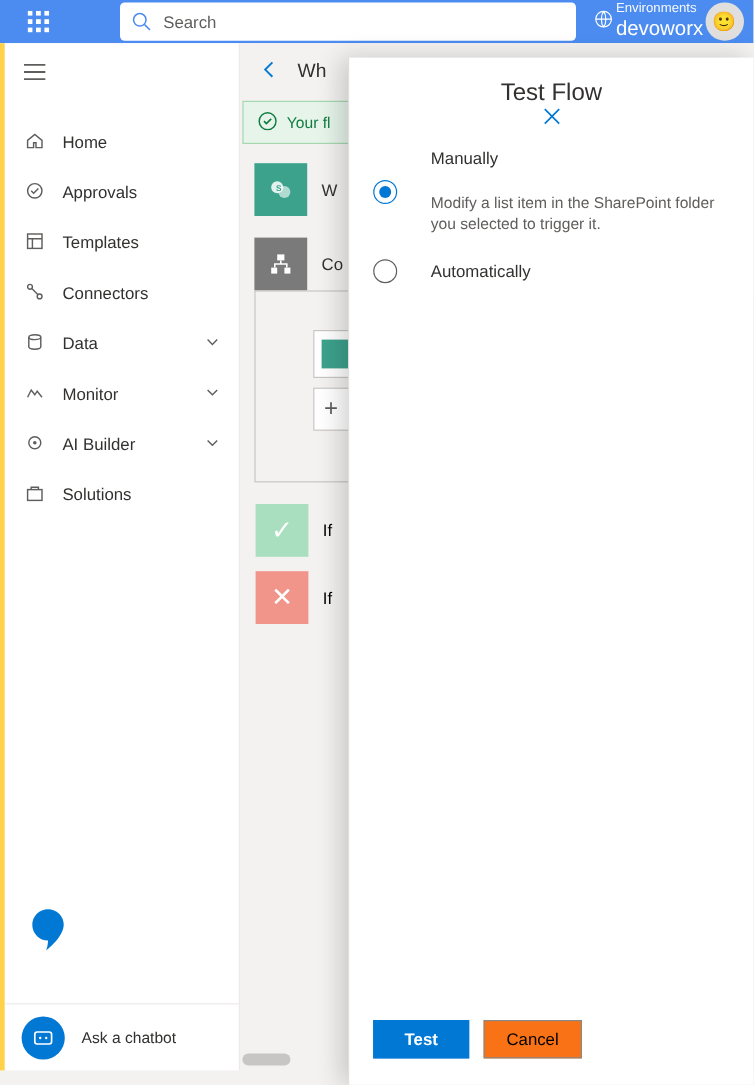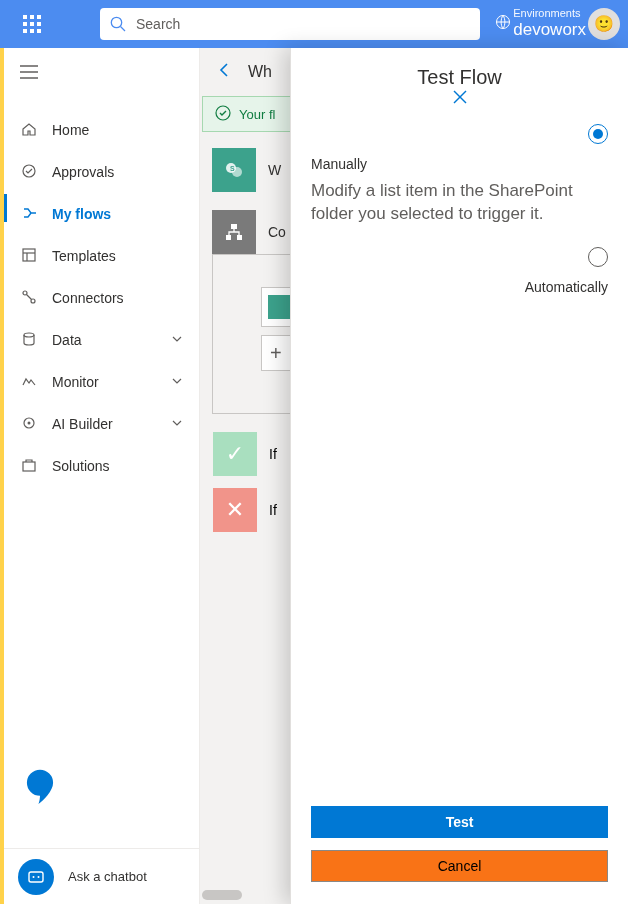--- a/index.html
+++ b/index.html
@@ -1,20 +1,20 @@
 <!DOCTYPE html>
 <html><head>
 <meta charset="utf-8">
 <style>
   * { box-sizing: border-box; margin: 0; padding: 0; font-family: "Segoe UI", Arial, sans-serif; }
   html, body { width: 628px; height: 904px; overflow: hidden; background: #f3f2f1; }
 
   
   .topbar {
-    height: 48px;
+    height: 36px;
     background: #4c8cf0;
     display: flex;
     align-items: center;
     padding: 0 8px;
   }
   .waffle {
     width: 48px; height: 48px;
     display: flex; align-items: center; justify-content: center;
     color: #fff;
   }
@@ -262,51 +262,49 @@
     display: flex;
     align-items: center;
     padding: 18px 20px 14px 20px;
     flex-direction: column;
   }
   .panel-head h2 { font-size: 20px; font-weight: 400; color: #323130; flex: 1; }
   .panel-head .close svg { width: 16px; height: 16px; color: #0078d4; }
   .options { padding: 0 20px; }
   .opt {
     display: flex;
-    gap: 12px;
+    gap: 28px;
     margin-bottom: 20px;
-    align-items:flex-end;
-    flex-direction:column;
+    align-items:center;
   }
   .radio {
     width: 20px; height: 20px;
     border: 1px solid #605e5c;
     border-radius: 50%;
     flex-shrink: 0;
     position: relative;
     margin-top: 1px;
   }
   .radio.checked { border-color: #0078d4; }
   .radio.checked::after {
     content: '';
     position: absolute;
     width: 10px; height: 10px;
     background: #0078d4;
     border-radius: 50%;
     top: 4px; left: 4px;
   }
   .opt-body .title { font-size: 14px; color: #323130; }
-  .opt-body .desc { font-size: 17px; color: #605e5c; margin-top: 8px; line-height: 1.35; }
+  .opt-body .desc { font-size: 13px; color: #605e5c; margin-top: 20px; line-height: 1.35; }
 
   .panel-footer {
     margin-top: auto;
     padding: 16px 20px 22px;
     display: flex;
     gap: 12px;
-    flex-direction: column;
   }
   .btn {
     height: 32px;
     min-width: 80px;
     padding: 0 18px;
     font-size: 14px;
     border: 1px solid #8a8886;
     background: #f97316;
     cursor: pointer;
   }
@@ -384,29 +382,20 @@
     <div class="nav-item">
       <span class="nav-icon">
         <svg viewBox="0 0 16 16">
             <circle cx="8" cy="8" r="6" fill="none" stroke="currentColor" stroke-width="1.2"></circle>
             <path d="M5 8l2 2 4-4" fill="none" stroke="currentColor" stroke-width="1.2"></path>
           </svg>
       </span>
       <span>Approvals</span>
     </div>
 
-    <div class="nav-item selected">
-      <span class="nav-icon">
-        <svg viewBox="0 0 16 16">
-            <path d="M3 4h4l3 4h3M3 12h4l3-4" fill="none" stroke="currentColor" stroke-width="1.4"></path>
-            <circle cx="14" cy="8" r="1" fill="currentColor"></circle>
-          </svg>
-      </span>
-      <span>My flows</span>
-    </div>
 
 
     <div class="nav-item">
       <span class="nav-icon">
         <svg viewBox="0 0 16 16">
             <rect x="2" y="2" width="12" height="12" fill="none" stroke="currentColor" stroke-width="1.2"></rect>
             <line x1="2" y1="6" x2="14" y2="6" stroke="currentColor" stroke-width="1.2"></line>
             <line x1="6" y1="6" x2="6" y2="14" stroke="currentColor" stroke-width="1.2"></line>
           </svg>
       </span>

